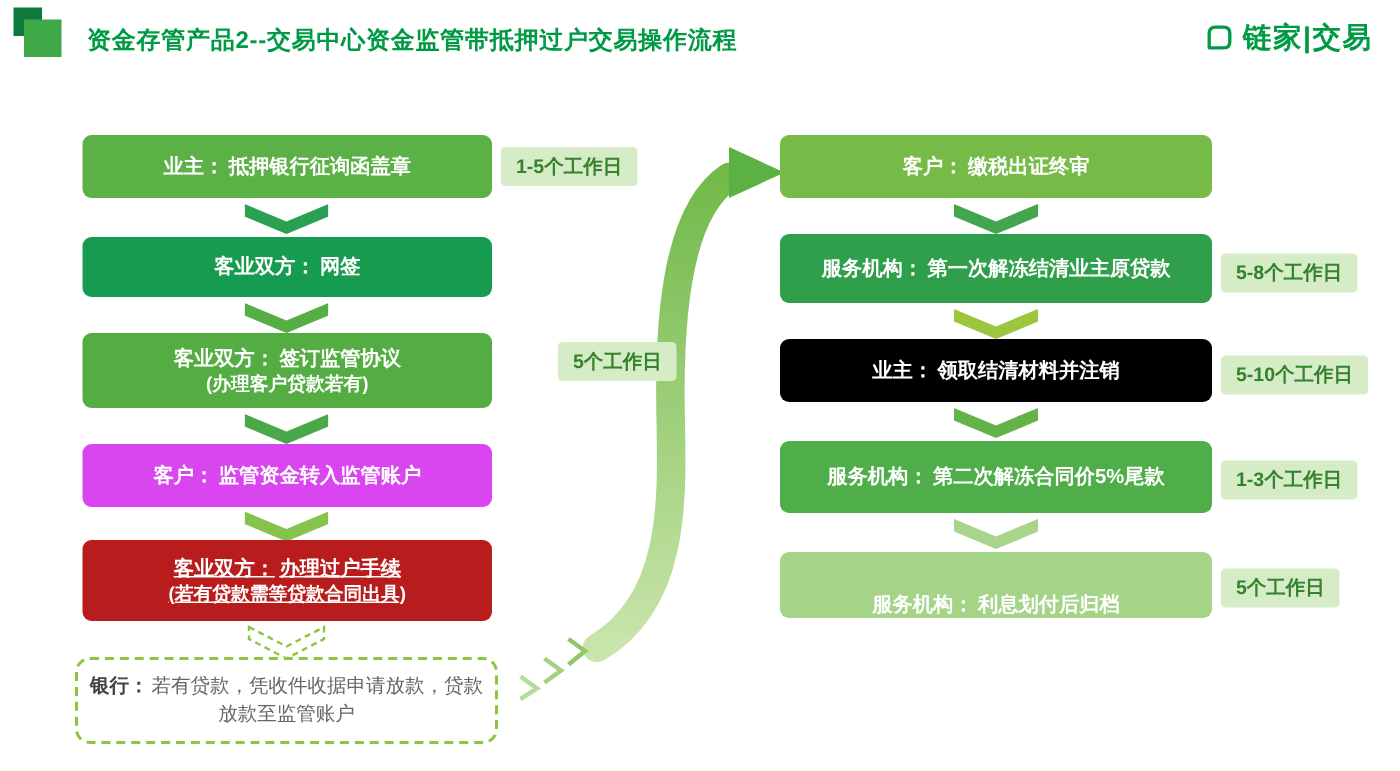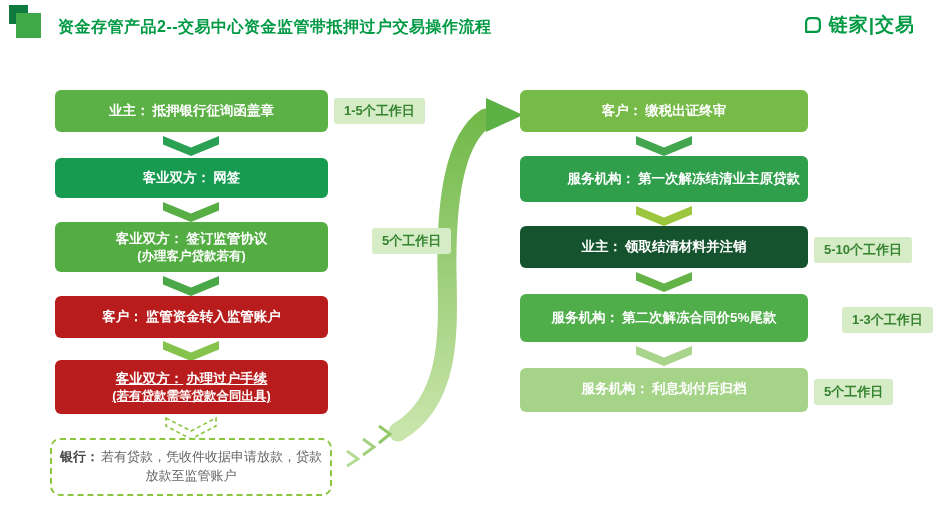--- a/index.html
+++ b/index.html
@@ -8,21 +8,21 @@
 
   
   .sq{position:absolute;}
   .sq-dark{left:9px;top:5px;width:19px;height:19px;background:#0e7a3e;z-index:1;}
   .sq-light{left:16px;top:13px;width:25px;height:25px;background:#3fa948;z-index:2;}
   .title{position:absolute;left:58px;top:17px;font-size:16px;font-weight:bold;color:#009a44;letter-spacing:.5px;white-space:nowrap;}
   .brand{position:absolute;right:18px;top:12px;display:flex;align-items:center;gap:5px;color:#009a44;}
   .brand-text{font-size:19px;font-weight:bold;letter-spacing:1px;}
 
   
-  .box{position:absolute;left:55px;width:273px;border-radius:6px;color:#fff;display:flex;flex-direction:column;justify-content:center;align-items:center;text-align:center;line-height:1.3;box-sizing:border-box;padding:14px 8px;z-index:2;}
+  .box{position:absolute;left:55px;width:273px;border-radius:6px;color:#fff;display:flex;flex-direction:column;justify-content:center;align-items:center;text-align:center;line-height:1.3;box-sizing:border-box;padding:0 8px;z-index:2;}
   .box.right{left:520px;width:288px;}
   .line-main{font-size:13.5px;font-weight:bold;}
   .line-main .lbl{margin-right:3px;}
   .line-sub{font-size:12.5px;font-weight:bold;}
 
   #b-l1{top:90px;height:42px;}
   #b-l2{top:158px;height:40px;}
   #b-l3{top:222px;height:50px;}
   #b-l4{top:296px;height:42px;}
   #b-l5{top:360px;height:54px;}
@@ -48,21 +48,21 @@
   #c-r2{top:206px;background:#9cc63d;}
   #c-r3{top:272px;background:#63b348;}
   #c-r4{top:346px;background:#a9d48b;}
 
   
   .dur{position:absolute;height:26px;line-height:26px;padding:0 10px;background:#d5ecc6;color:#35822f;font-size:13px;font-weight:bold;border-radius:3px;z-index:3;text-align:center;white-space:nowrap;}
   #d-l1{left:334px;top:98px;}
   #d-mid{left:372px;top:228px;}
   #d-r2{left:814px;top:169px;}
   #d-r3{left:814px;top:237px;}
-  #d-r4{left:814px;top:307px;margin-left:28px;}
+  #d-r4{left:814px;top:307px;}
   #d-r5{left:814px;top:379px;}
 
   .arrow-layer{position:absolute;left:0;top:0;z-index:1;pointer-events:none;}
 </style>
 </head>
 <body>
 
 <div class="canvas">
 
   <div class="sq sq-dark"></div>
@@ -102,57 +102,58 @@
     <div class="line-main"><span class="lbl">客业双方：</span><span>网签</span></div>
   </div>
   <div class="chev left" id="c-l2"></div>
 
   <div class="box left" id="b-l3" style="background: rgb(83, 173, 66);">
     <div class="line-main"><span class="lbl">客业双方：</span><span>签订监管协议</span></div>
     <div class="line-sub">(办理客户贷款若有)</div>
   </div>
   <div class="chev left" id="c-l3"></div>
 
-  <div class="box left" id="b-l4" style="background: #b91c1c; text-align: right;">
+  <div class="box left" id="b-l4" style="background: #d946ef; text-align: right;">
     <div class="line-main"><span class="lbl">客户：</span><span>监管资金转入监管账户</span></div>
   </div>
   <div class="chev left" id="c-l4"></div>
 
   <div class="box left" id="b-l5" style="background: #b91c1c; text-decoration: underline;">
     <div class="line-main"><span class="lbl">客业双方：</span><span>办理过户手续</span></div>
     <div class="line-sub">(若有贷款需等贷款合同出具)</div>
   </div>
 
   <div class="box" id="bank">
     <div class="bank-text"><span class="lbl">银行：</span><span>若有贷款，凭收件收据申请放款，贷款放款至监管账户</span></div>
   </div>
 
   <div class="box right" id="b-r1" style="background: rgb(118, 187, 71);">
     <div class="line-main"><span class="lbl">客户：</span><span>缴税出证终审</span></div>
   </div>
   <div class="chev right" id="c-r1"></div>
 
-  <div class="box right" id="b-r2" style="background: rgb(47, 159, 76); align-items: flex-end;">
+  <div class="box right" id="b-r2" style="background: rgb(47, 159, 76);">
     <div class="line-main"><span class="lbl">服务机构：</span><span>第一次解冻结清业主原贷款</span></div>
   </div>
   <div class="chev right" id="c-r2"></div>
 
-  <div class="box right" id="b-r3" style="background: #14532d; text-align: right;">
+  <div class="box right" id="b-r3" style="background: #000000; text-align: right;">
     <div class="line-main"><span class="lbl">业主：</span><span>领取结清材料并注销</span></div>
   </div>
   <div class="chev right" id="c-r3"></div>
 
   <div class="box right" id="b-r4" style="background: rgb(79, 174, 73);">
     <div class="line-main"><span class="lbl">服务机构：</span><span>第二次解冻合同价5%尾款</span></div>
   </div>
   <div class="chev right" id="c-r4"></div>
 
   <div class="box right" id="b-r5" style="background: rgb(165, 212, 136);">
     <div class="line-main"><span class="lbl">服务机构：</span><span>利息划付后归档</span></div>
   </div>
 
   <div class="dur" id="d-l1">1-5个工作日</div>
   <div class="dur" id="d-mid">5个工作日</div>
+  <div class="dur" id="d-r2">5-8个工作日</div>
   <div class="dur" id="d-r3">5-10个工作日</div>
   <div class="dur" id="d-r4">1-3个工作日</div>
   <div class="dur" id="d-r5">5个工作日</div>
 
 </div>
 
 </body></html>

